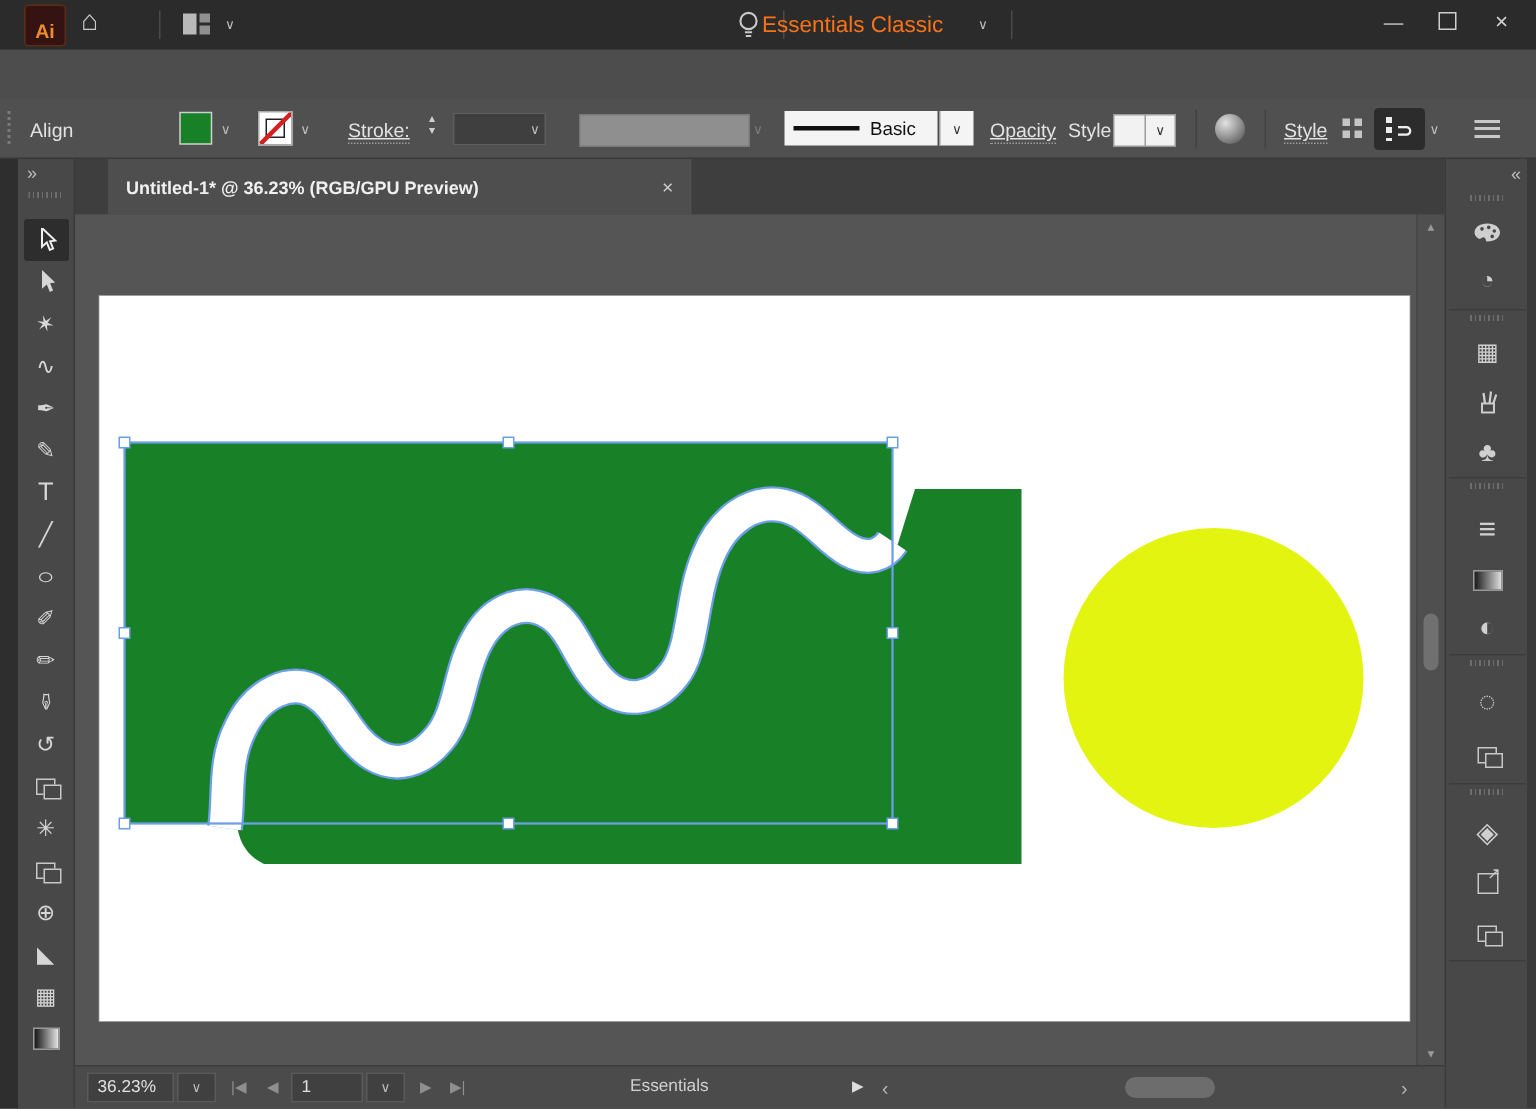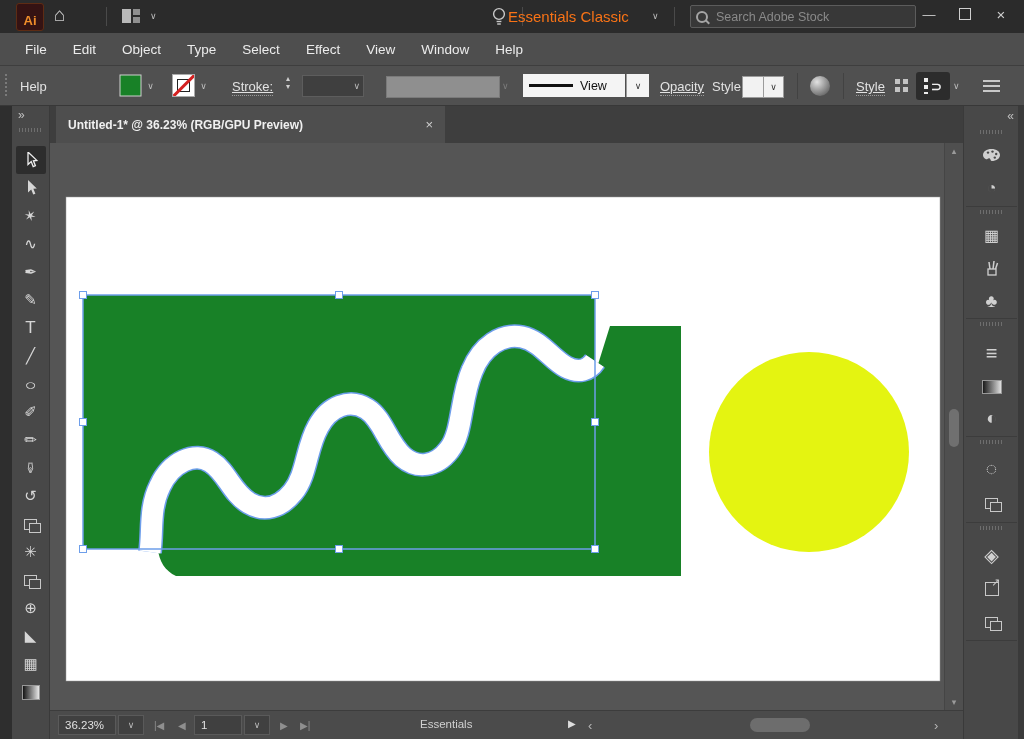--- a/index.html
+++ b/index.html
@@ -96,21 +96,21 @@
   .tools{position:absolute;top:40px;left:0;width:37px;}
   .tool{height:28px;display:flex;align-items:center;justify-content:center;color:#d6d6d6;font-size:15px;}
   .tool.active{background:#2d2d2d;border-radius:2px;width:30px;margin:0 auto;color:#fff;}
   .rot-cursor{transform:rotate(-15deg);display:inline-block;}
   .rot90{transform:rotate(90deg);display:inline-block;}
   .wide{transform:scaleX(1.35);display:inline-block;}
   .grad-sq{width:16px;height:13px;border:1px solid #999;background:linear-gradient(90deg,#141414,#e8e8e8);}
 
   
   .tabbar{position:absolute;top:106px;left:50px;width:913px;height:37px;background:#3e3e3e;}
-  .tab{position:absolute;left:6px;top:0;height:37px;width:389px;background:#4e4e4e;display:flex;
+  .tab{position:absolute;left:22px;top:0;height:37px;width:389px;background:#4e4e4e;display:flex;
        align-items:center;padding:0 12px;box-sizing:border-box;}
   .tab-title{font-weight:bold;font-size:12px;color:#f0f0f0;white-space:nowrap;}
   .tab-close{margin-left:auto;color:#cfcfcf;font-size:13px;}
 
   
   .canvas{position:absolute;top:143px;left:50px;width:894px;bottom:29px;background:#555;}
   .canvas svg{position:absolute;left:0;top:0;}
   .vscroll{position:absolute;top:143px;right:61px;width:19px;bottom:29px;background:#4f4f4f;
            border-left:1px solid #454545;box-sizing:border-box;}
   .vscroll .arr{position:absolute;left:0;width:100%;text-align:center;color:#9a9a9a;font-size:9px;}
@@ -164,46 +164,31 @@
       <svg width="14" height="20" viewBox="0 0 14 20">
         <circle cx="7" cy="7" r="5.4" fill="none" stroke="#c9c9c9" stroke-width="1.4"></circle>
         <line x1="4.6" y1="14.5" x2="9.4" y2="14.5" stroke="#c9c9c9" stroke-width="1.4"></line>
         <line x1="5.2" y1="17" x2="8.8" y2="17" stroke="#c9c9c9" stroke-width="1.4"></line>
       </svg>
     </div>
     <div class="tb-sep" style="left:522px"></div>
     <span class="workspace">Essentials Classic</span>
     <span class="chev tb-chev-ws">∨</span>
     <div class="tb-sep" style="left:674px"></div>
-    <div class="search">
-      <span class="mag"></span>
-      <input placeholder="Search Adobe Stock" style="">
-    </div>
     <div class="winbtn" style="left:912px">—</div>
     <div class="winbtn" style="left:948px">
         <span class="box"></span>
       </div>
     <div class="winbtn" style="left:984px;font-size:15px">×</div>
   </div>
 
-  <div class="menubar">
-    <span class="menu-item">File</span>
-    <span class="menu-item">Edit</span>
-    <span class="menu-item">Object</span>
-    <span class="menu-item">Type</span>
-    <span class="menu-item">Select</span>
-    <span class="menu-item">Effect</span>
-    <span class="menu-item">View</span>
-    <span class="menu-item">Window</span>
-    <span class="menu-item">Help</span>
-  </div>
 
   <div class="controlbar">
     <div class="vgrip"></div>
-    <span class="cb-label" style="left:20px">Help</span>
+    <span class="cb-label" style="left:20px">Align</span>
     <div class="swatch-wrap" style="left:119px">
       <svg width="23" height="23">
         <rect x="1" y="1" width="21" height="21" stroke="#cfcfcf" fill="#188127"></rect>
       </svg>
       <span class="chevbtn chev">∨</span>
     </div>
     <div class="swatch-wrap" style="left:172px">
       <span class="none-swatch"></span>
       <span class="chevbtn chev">∨</span>
     </div>
@@ -212,21 +197,21 @@
       <span>▴</span>
         <span>▾</span>
     </div>
     <div class="dd-dark">
       <span class="chev">∨</span>
     </div>
     <div class="dd-disabled"></div>
     <span class="dd-dis-chev">∨</span>
     <div class="basic-box">
       <span class="basic-line"></span>
-      <span>View</span>
+      <span>Basic</span>
     </div>
     <div class="basic-chev">
       <span class="chev">∨</span>
     </div>
     <span class="cb-label dotted" style="left:660px">Opacity</span>
     <span class="cb-label" style="left:712px">Style:</span>
     <div class="style-swatch"></div>
     <div class="style-chev">
       <span class="chev">∨</span>
     </div>

